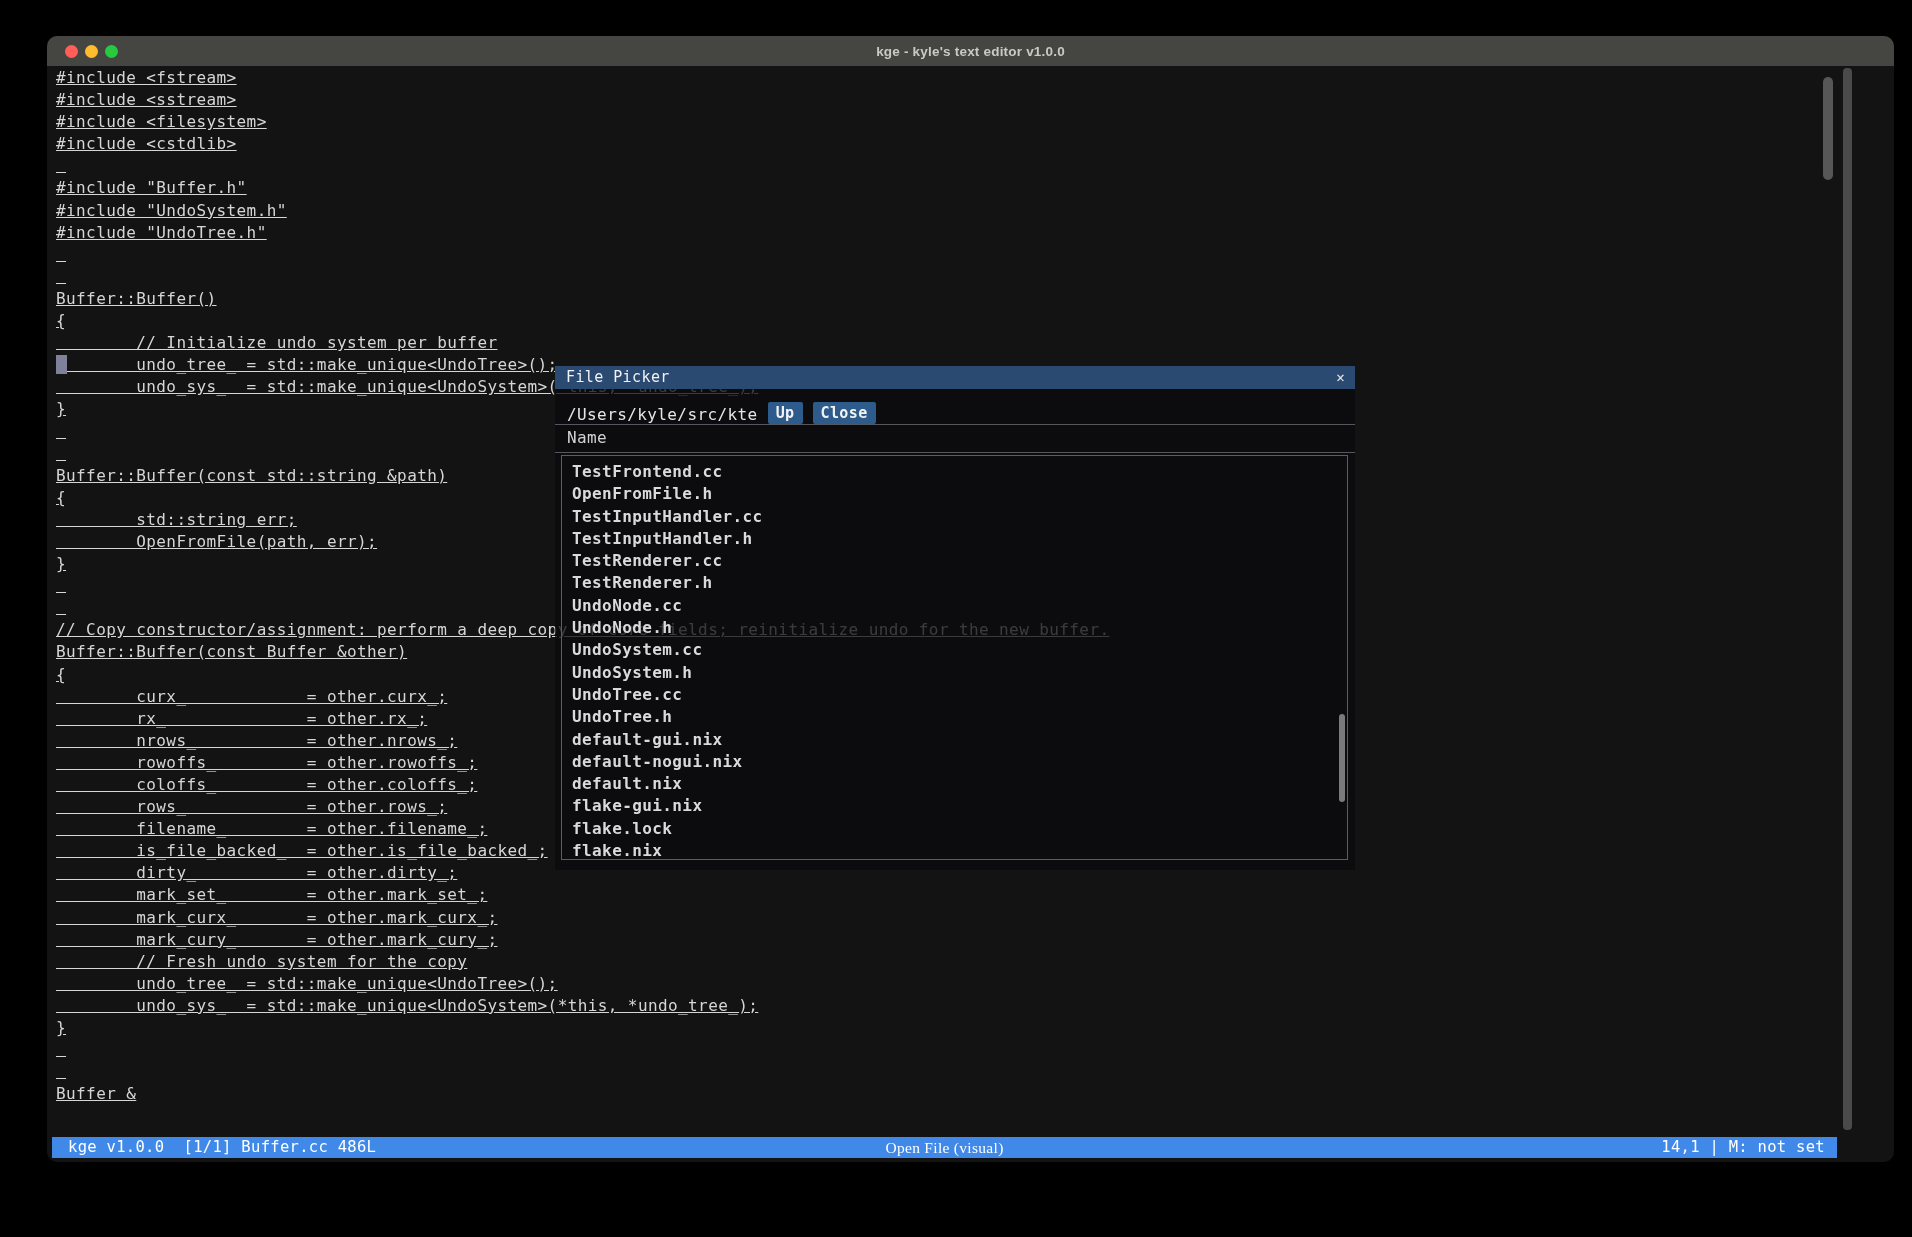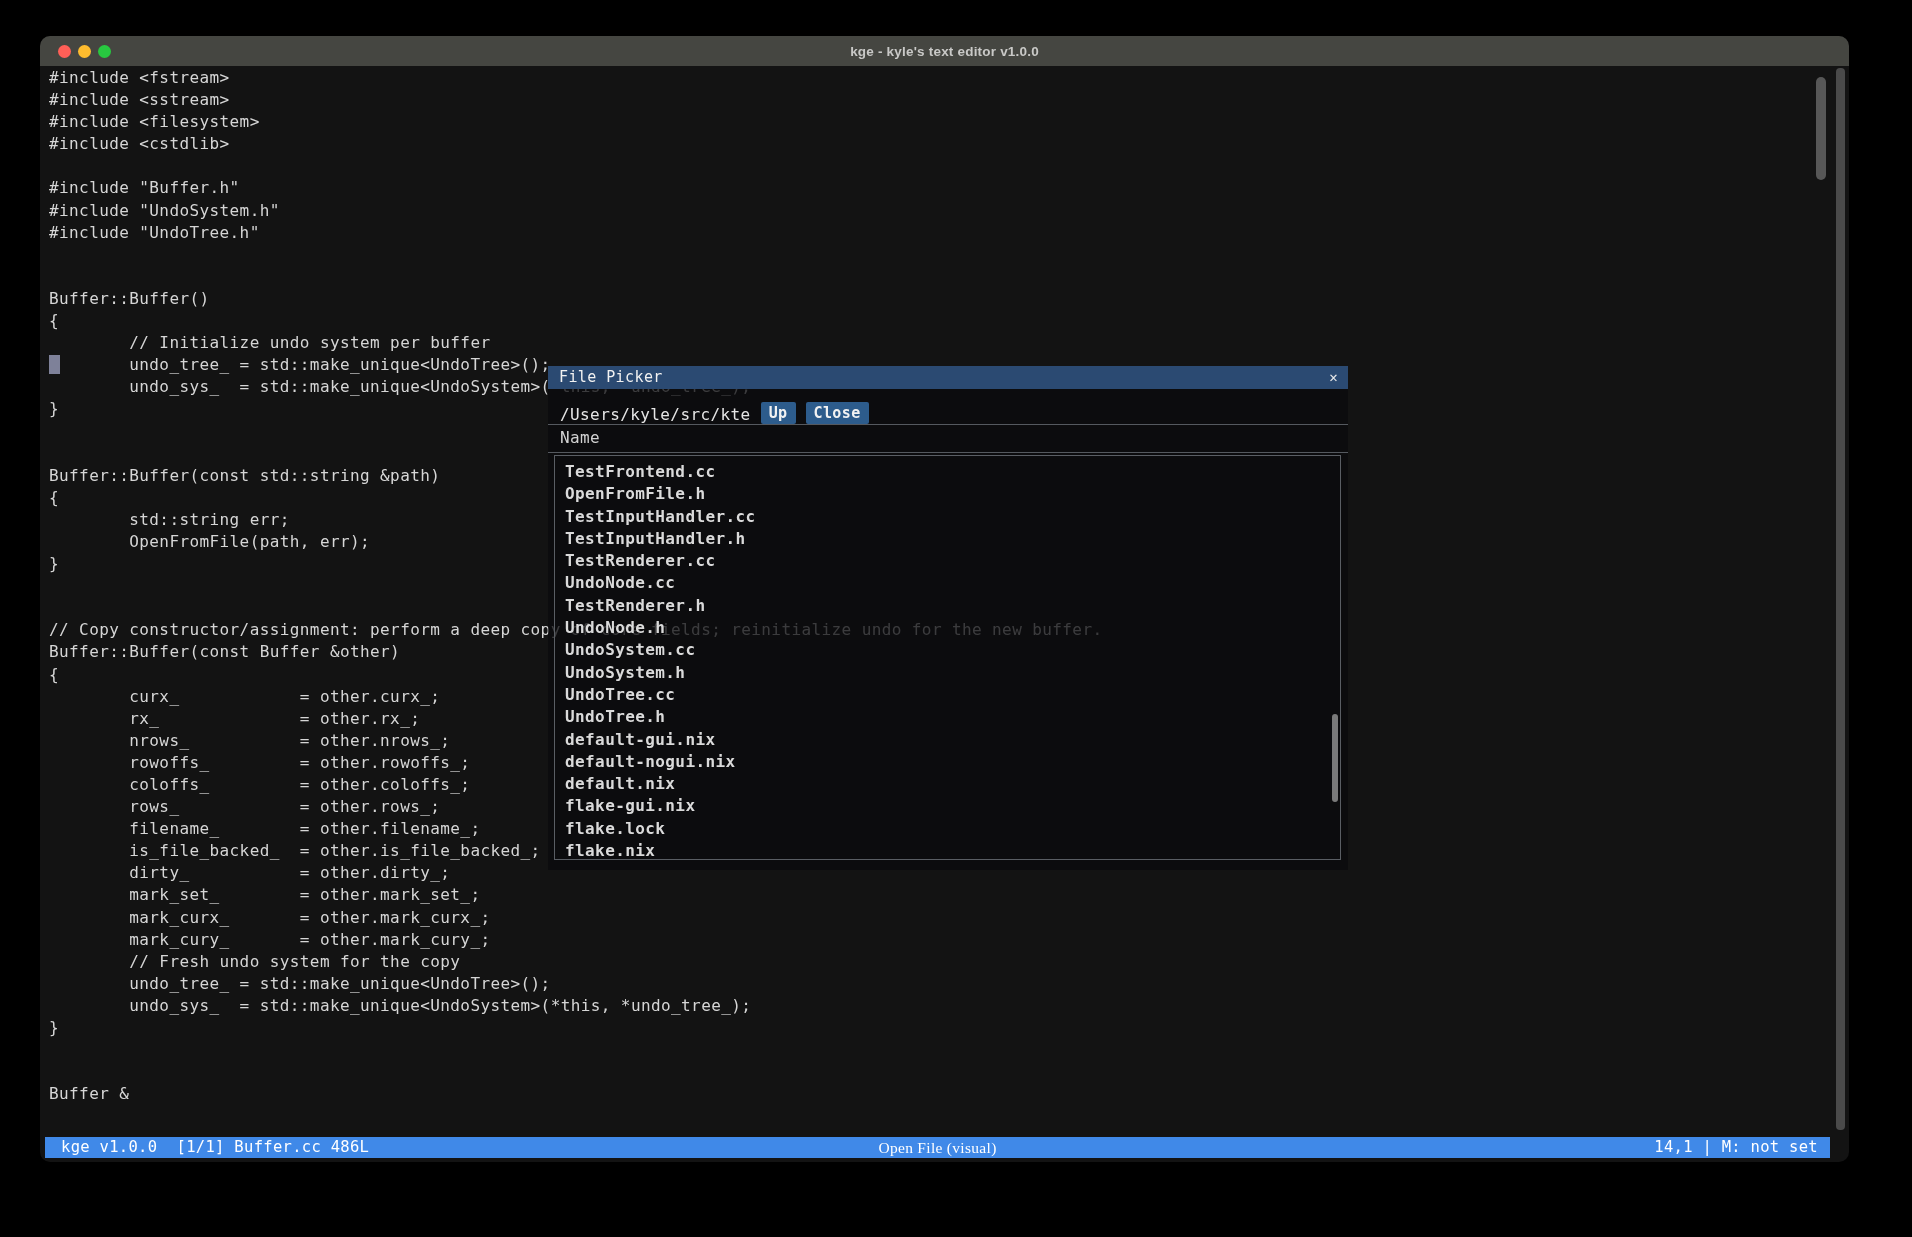--- a/index.html
+++ b/index.html
@@ -1,22 +1,22 @@
 <!DOCTYPE html>
 <html style="--titlebar_bg: #454641; --editor_bg: #131313; --code_text: #d6d6d6; --cursor: #7e8199; --statusbar_bg: #4089e8; --dialog_titlebar_bg: #2b4a72; --dialog_button_bg: #2d5c8c; --light_red: #ff5f57; --light_yellow: #febc2e; --light_green: #28c840;"><head>
 <meta charset="utf-8">
 <style>
   html,body{margin:0;padding:0;}
   body{
     width:1912px;height:1237px;background:#000;overflow:hidden;position:relative;
     font-family:"DejaVu Sans Mono",monospace;
   }
   .window{
-    position:absolute;left:40px;top:36px;width:1809px;height:1126px;
-    background:var(--editor_bg,#131313);border-radius:10px;overflow:hidden;
+    position:absolute;left:47px;top:36px;width:1809px;height:1126px;
+    background:var(--editor_bg,#131313);border-radius:10px;overflow:hidden;padding-left:38px;
   }
   
   .titlebar{
     position:absolute;left:0;top:0;right:0;height:30px;
     background:var(--titlebar_bg,#454641);
     display:flex;align-items:center;
   }
   .lights{position:absolute;left:18px;top:0;height:30px;display:flex;align-items:center;gap:7px;}
   .light{width:13px;height:13px;border-radius:50%;display:inline-block;}
   .light.red{background:var(--light_red,#ff5f57);}
@@ -26,21 +26,21 @@
     width:100%;text-align:center;
     font-family:"Liberation Sans",sans-serif;font-size:13.5px;font-weight:700;
     color:#c9c9c7;letter-spacing:.2px;
   }
   
   .code{
     position:absolute;left:9px;top:31px;
     font-size:16px;line-height:22.1px;letter-spacing:.4px;
     color:var(--code_text,#d6d6d6);
   }
-  .code-line{height:22.1px;white-space:pre;}
+  .code-line{height:22.1px;white-space:pre;text-decoration:underline;}
   .cursor{
     position:absolute;left:9px;top:319px;width:11px;height:19px;
     background:var(--cursor,#7e8199);
   }
   
   .editor-scroll-thumb{
     position:absolute;left:1776px;top:41px;width:10px;height:103px;
     background:#575757;border-radius:5px;
   }
   .window-scroll-track{
@@ -181,22 +181,22 @@
       <button class="dlg-btn">Close</button>
     </div>
     <div class="dialog-namerow">Name</div>
     <div class="file-list-box">
       <div class="file-items">
           <div class="file-item">TestFrontend.cc</div>
           <div class="file-item">OpenFromFile.h</div>
           <div class="file-item">TestInputHandler.cc</div>
           <div class="file-item">TestInputHandler.h</div>
           <div class="file-item">TestRenderer.cc</div>
+          <div class="file-item">TestRenderer.h</div>
           <div class="file-item">UndoNode.cc</div>
-          <div class="file-item">TestRenderer.h</div>
           <div class="file-item">UndoNode.h</div>
           <div class="file-item">UndoSystem.cc</div>
           <div class="file-item">UndoSystem.h</div>
           <div class="file-item">UndoTree.cc</div>
           <div class="file-item">UndoTree.h</div>
           <div class="file-item">default-gui.nix</div>
           <div class="file-item">default-nogui.nix</div>
           <div class="file-item">default.nix</div>
           <div class="file-item">flake-gui.nix</div>
           <div class="file-item">flake.lock</div>

